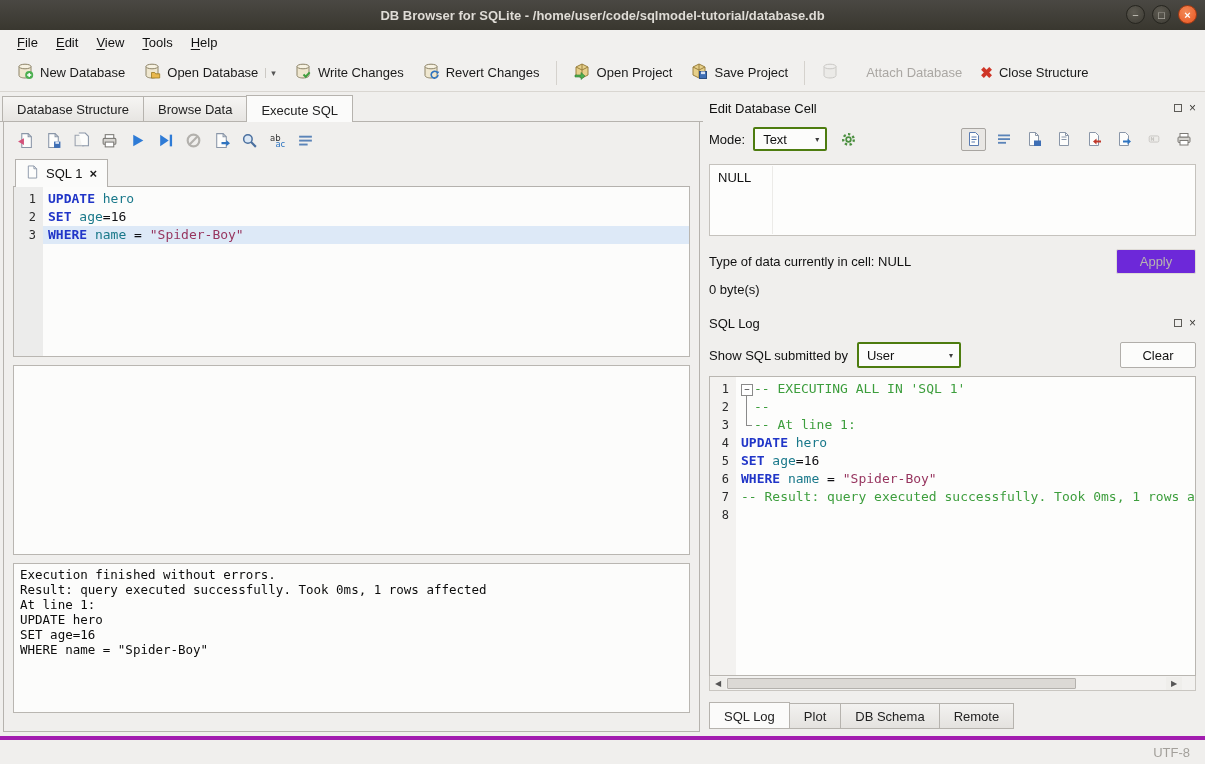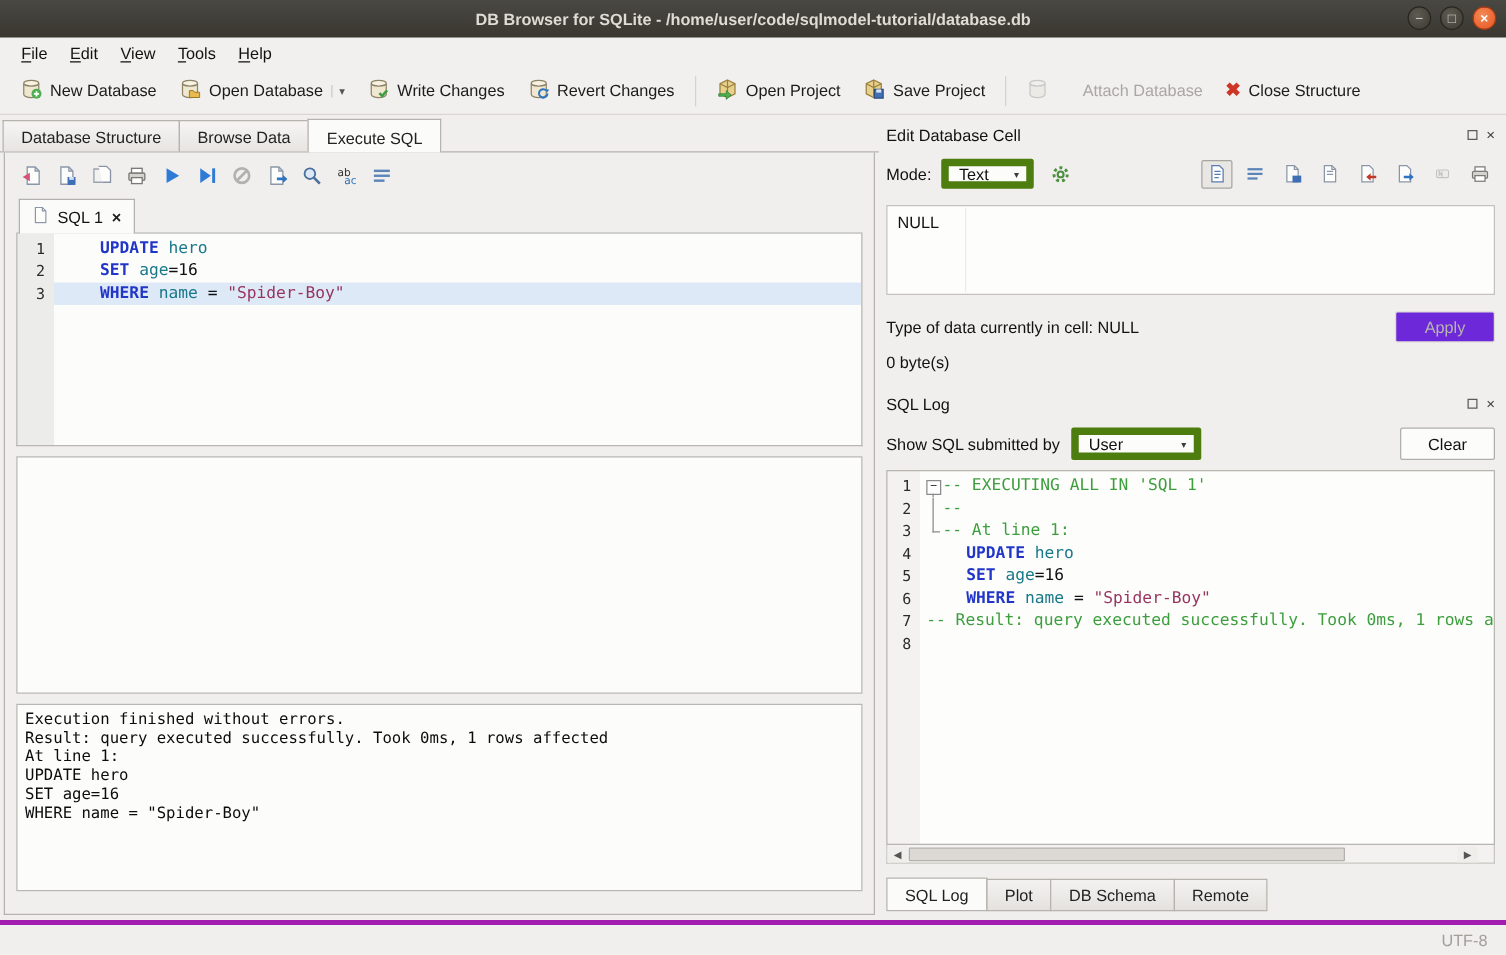--- a/index.html
+++ b/index.html
@@ -63,42 +63,42 @@
   .output { height:150px; margin-top:8px; border:1px solid #b9b6b1; background:#fcfcfb;
     padding:3px 6px; font-family:"DejaVu Sans Mono", monospace; font-size:12.5px; line-height:15px;
     white-space:pre-wrap; overflow:hidden; color:#0c0c0c; }
 
   
   .code-row { display:flex; height:18px; line-height:18px; }
   .gut { flex:0 0 29px; text-align:right; padding-right:7px; color:#2b2b2b; font-size:12px; }
   .log-box .gut { flex:0 0 26px; }
   .code-body { flex:1; white-space:pre; padding-left:5px; min-width:0; overflow:hidden; }
   .code-row.cur .code-body { background:#dde9f7; }
-  .tk-kw { color:#2136c8; font-weight:bold;margin-left:32px; }
+  .tk-kw { color:#2136c8; font-weight:bold; }
   .tk-id { color:#19788a; }
   .tk-tx { color:#101014; }
   .tk-str { color:#97355f; }
   .tk-cm { color:#3d9e3d; }
   .fold { display:inline-block; width:13px; height:18px; position:relative; vertical-align:top; }
   .fold-start::before { content:"\2212"; position:absolute; left:0; top:4px; width:10px; height:10px;
     border:1px solid #8a8a8a; background:#fff; font-size:9px; line-height:8px; text-align:center; color:#333; }
   .fold-start::after { content:""; position:absolute; left:5px; top:15px; bottom:0; border-left:1px solid #8a8a8a; }
   .fold-mid::before { content:""; position:absolute; left:5px; top:0; height:18px; border-left:1px solid #8a8a8a; }
   .fold-end::before { content:""; position:absolute; left:5px; top:0; height:9px; width:5px;
     border-left:1px solid #8a8a8a; border-bottom:1px solid #8a8a8a; }
 
   
   .right-pane { flex:1; min-width:0; padding:6px 9px 0 6px; display:flex; flex-direction:column; font-size:13px; }
   .dock-header { display:flex; align-items:center; height:20px; }
   .dock-icons { margin-left:auto; display:flex; gap:7px; align-items:center; }
   .float-ic { width:8px; height:8px; border:1px solid #5d5b57; background:#efeeec; display:inline-block; }
   .dock-close { font-size:12px; color:#3e3c39; line-height:1; }
 
   .mode-row { display:flex; align-items:center; gap:8px; margin-top:9px; }
-  .combo { display:flex; align-items:center; background:#fcfcfb; border:6px solid #4d7c0f; border-radius:2px;
+  .combo { display:flex; align-items:center; background:#fcfcfb; border:2px solid #4d7c0f; border-radius:2px;
     height:24px; padding:0 6px 0 8px; min-width:74px; }
   .combo .arrow { margin-left:auto; padding-left:9px; font-size:8px; color:#3c3c3c; }
   .gear-btn { width:26px; height:24px; display:flex; align-items:center; justify-content:center;
     background:none; border:none; padding:0; }
   .cell-icons { margin-left:auto; display:flex; gap:5px; align-items:center; }
   .cicon { width:25px; height:23px; display:flex; align-items:center; justify-content:center;
     background:none; border:1px solid transparent; border-radius:2px; padding:0; }
   .cicon.pressed { border-color:#a8a5a1; background:#e9e7e4; }
 
   .cell-box { margin-top:13px; height:72px; border:1px solid #c5c2bd; background:#fdfdfc;

